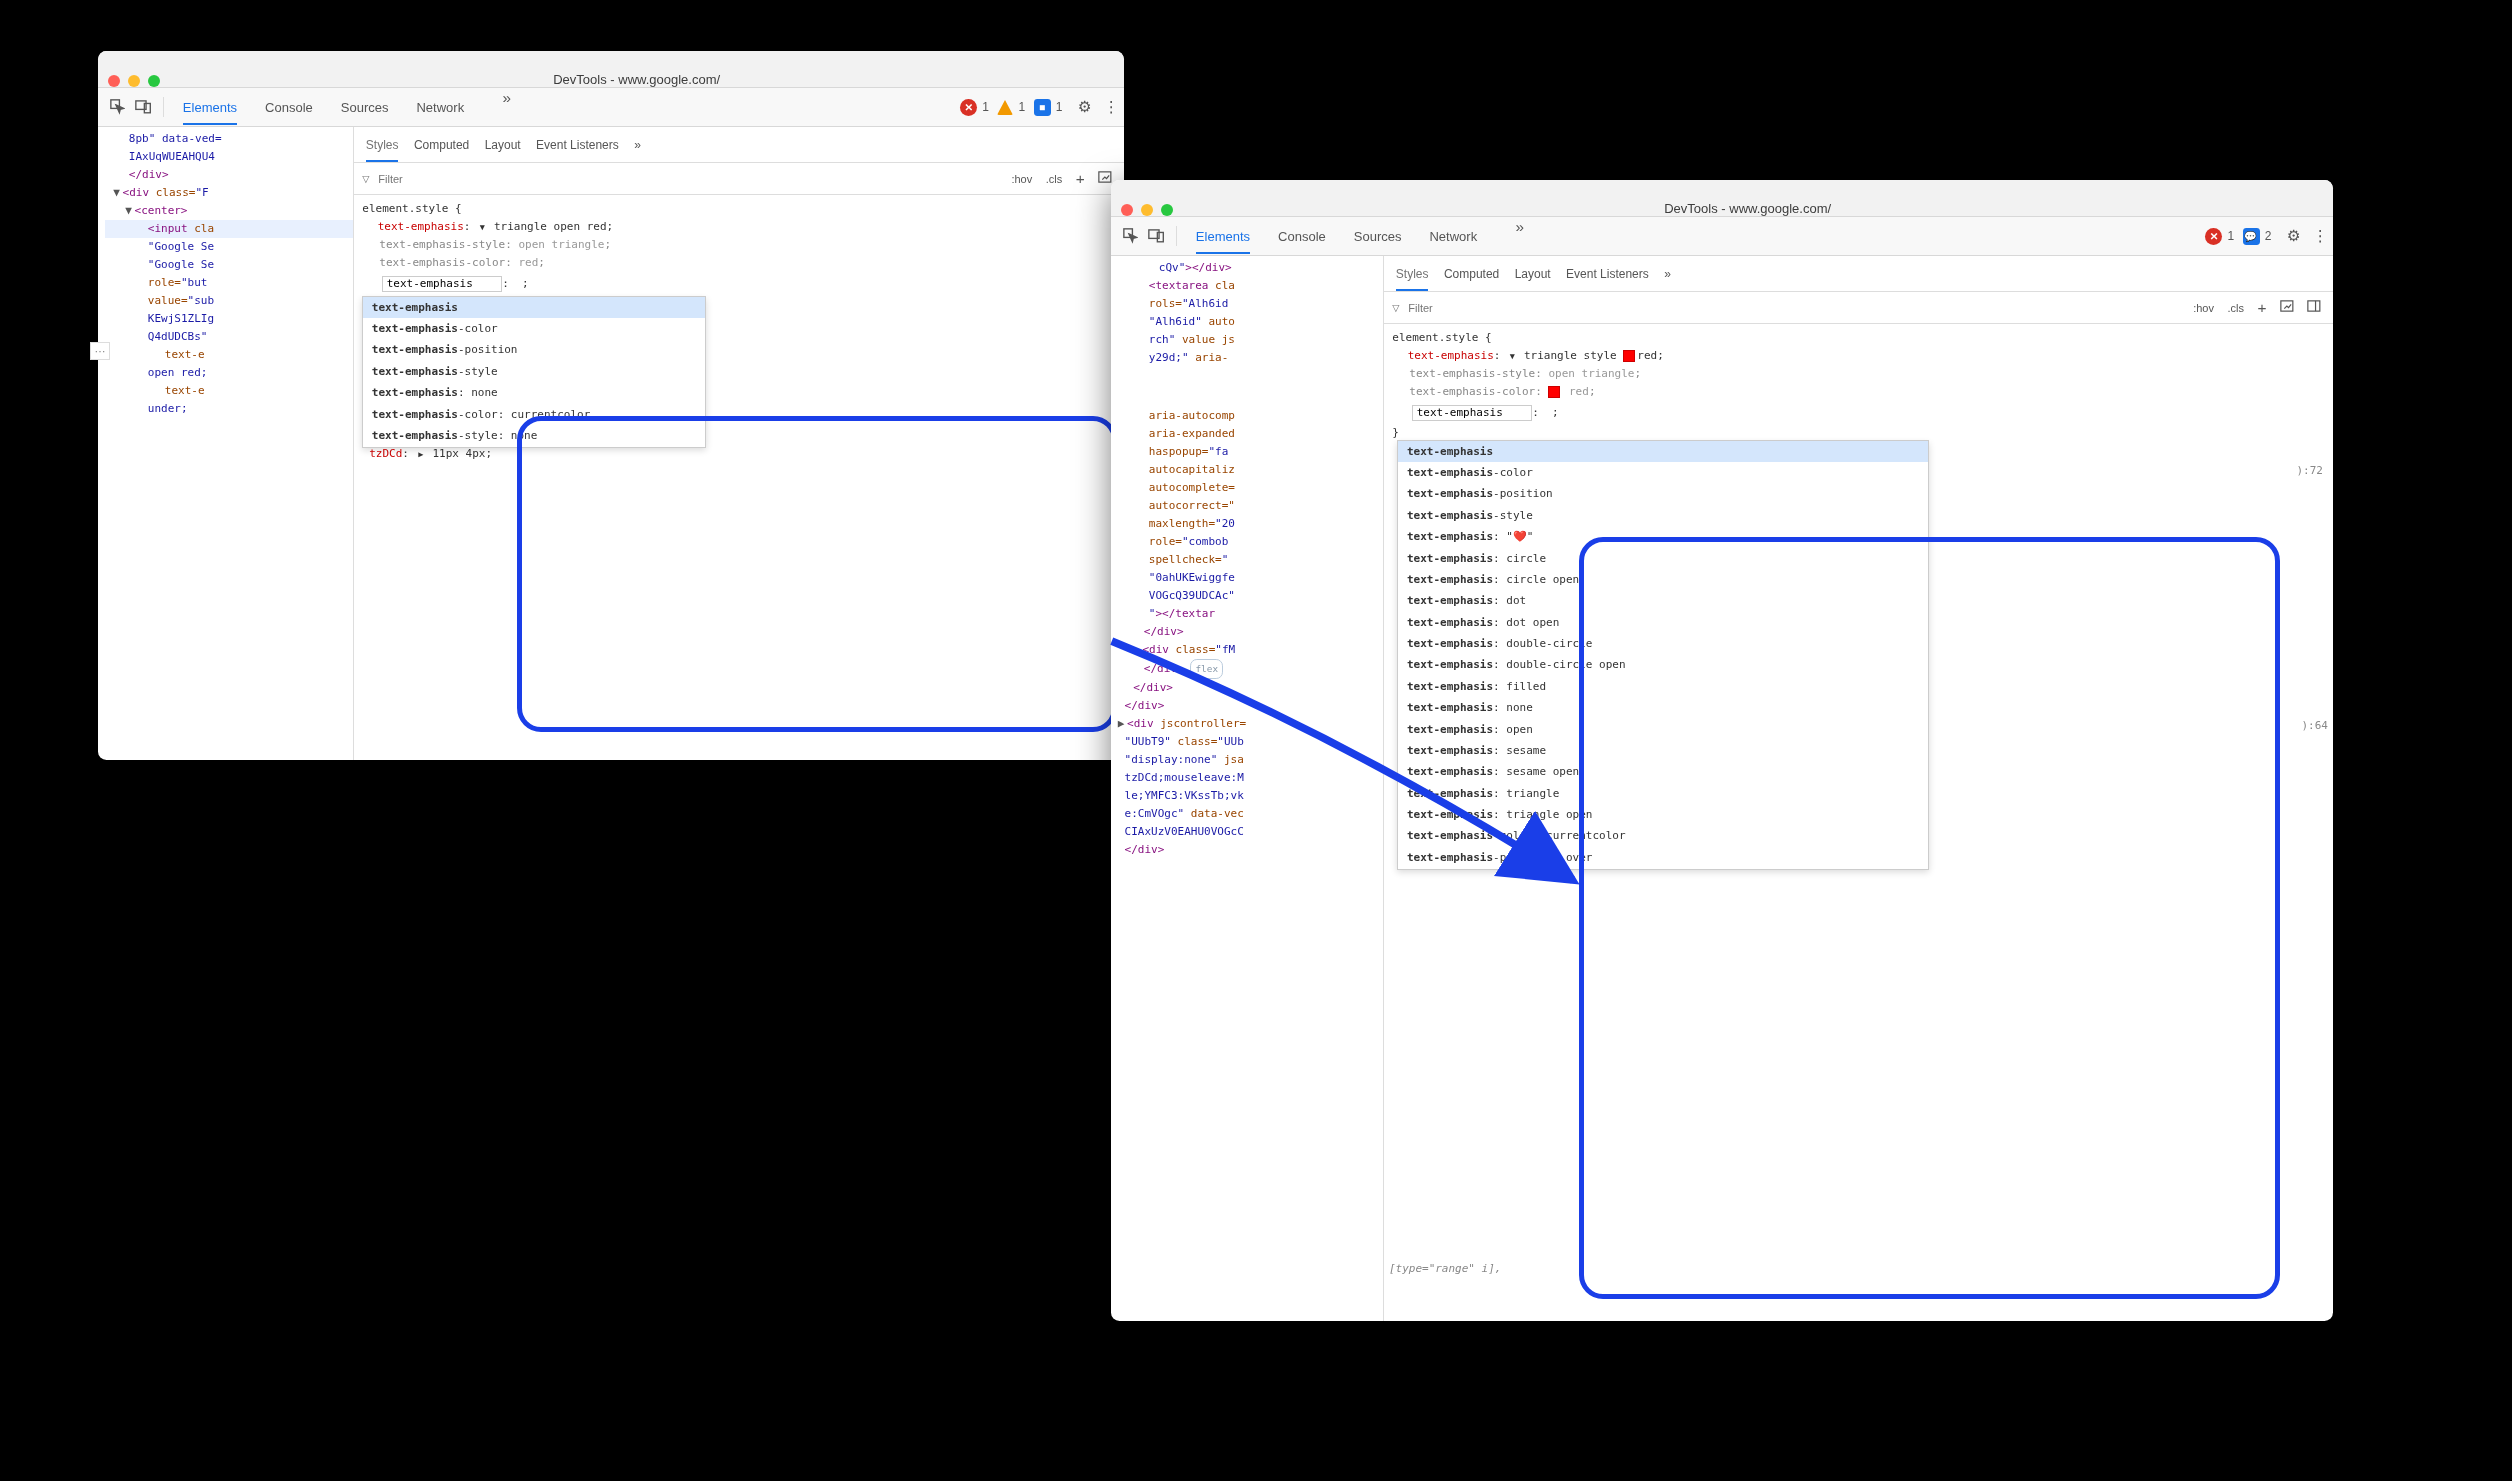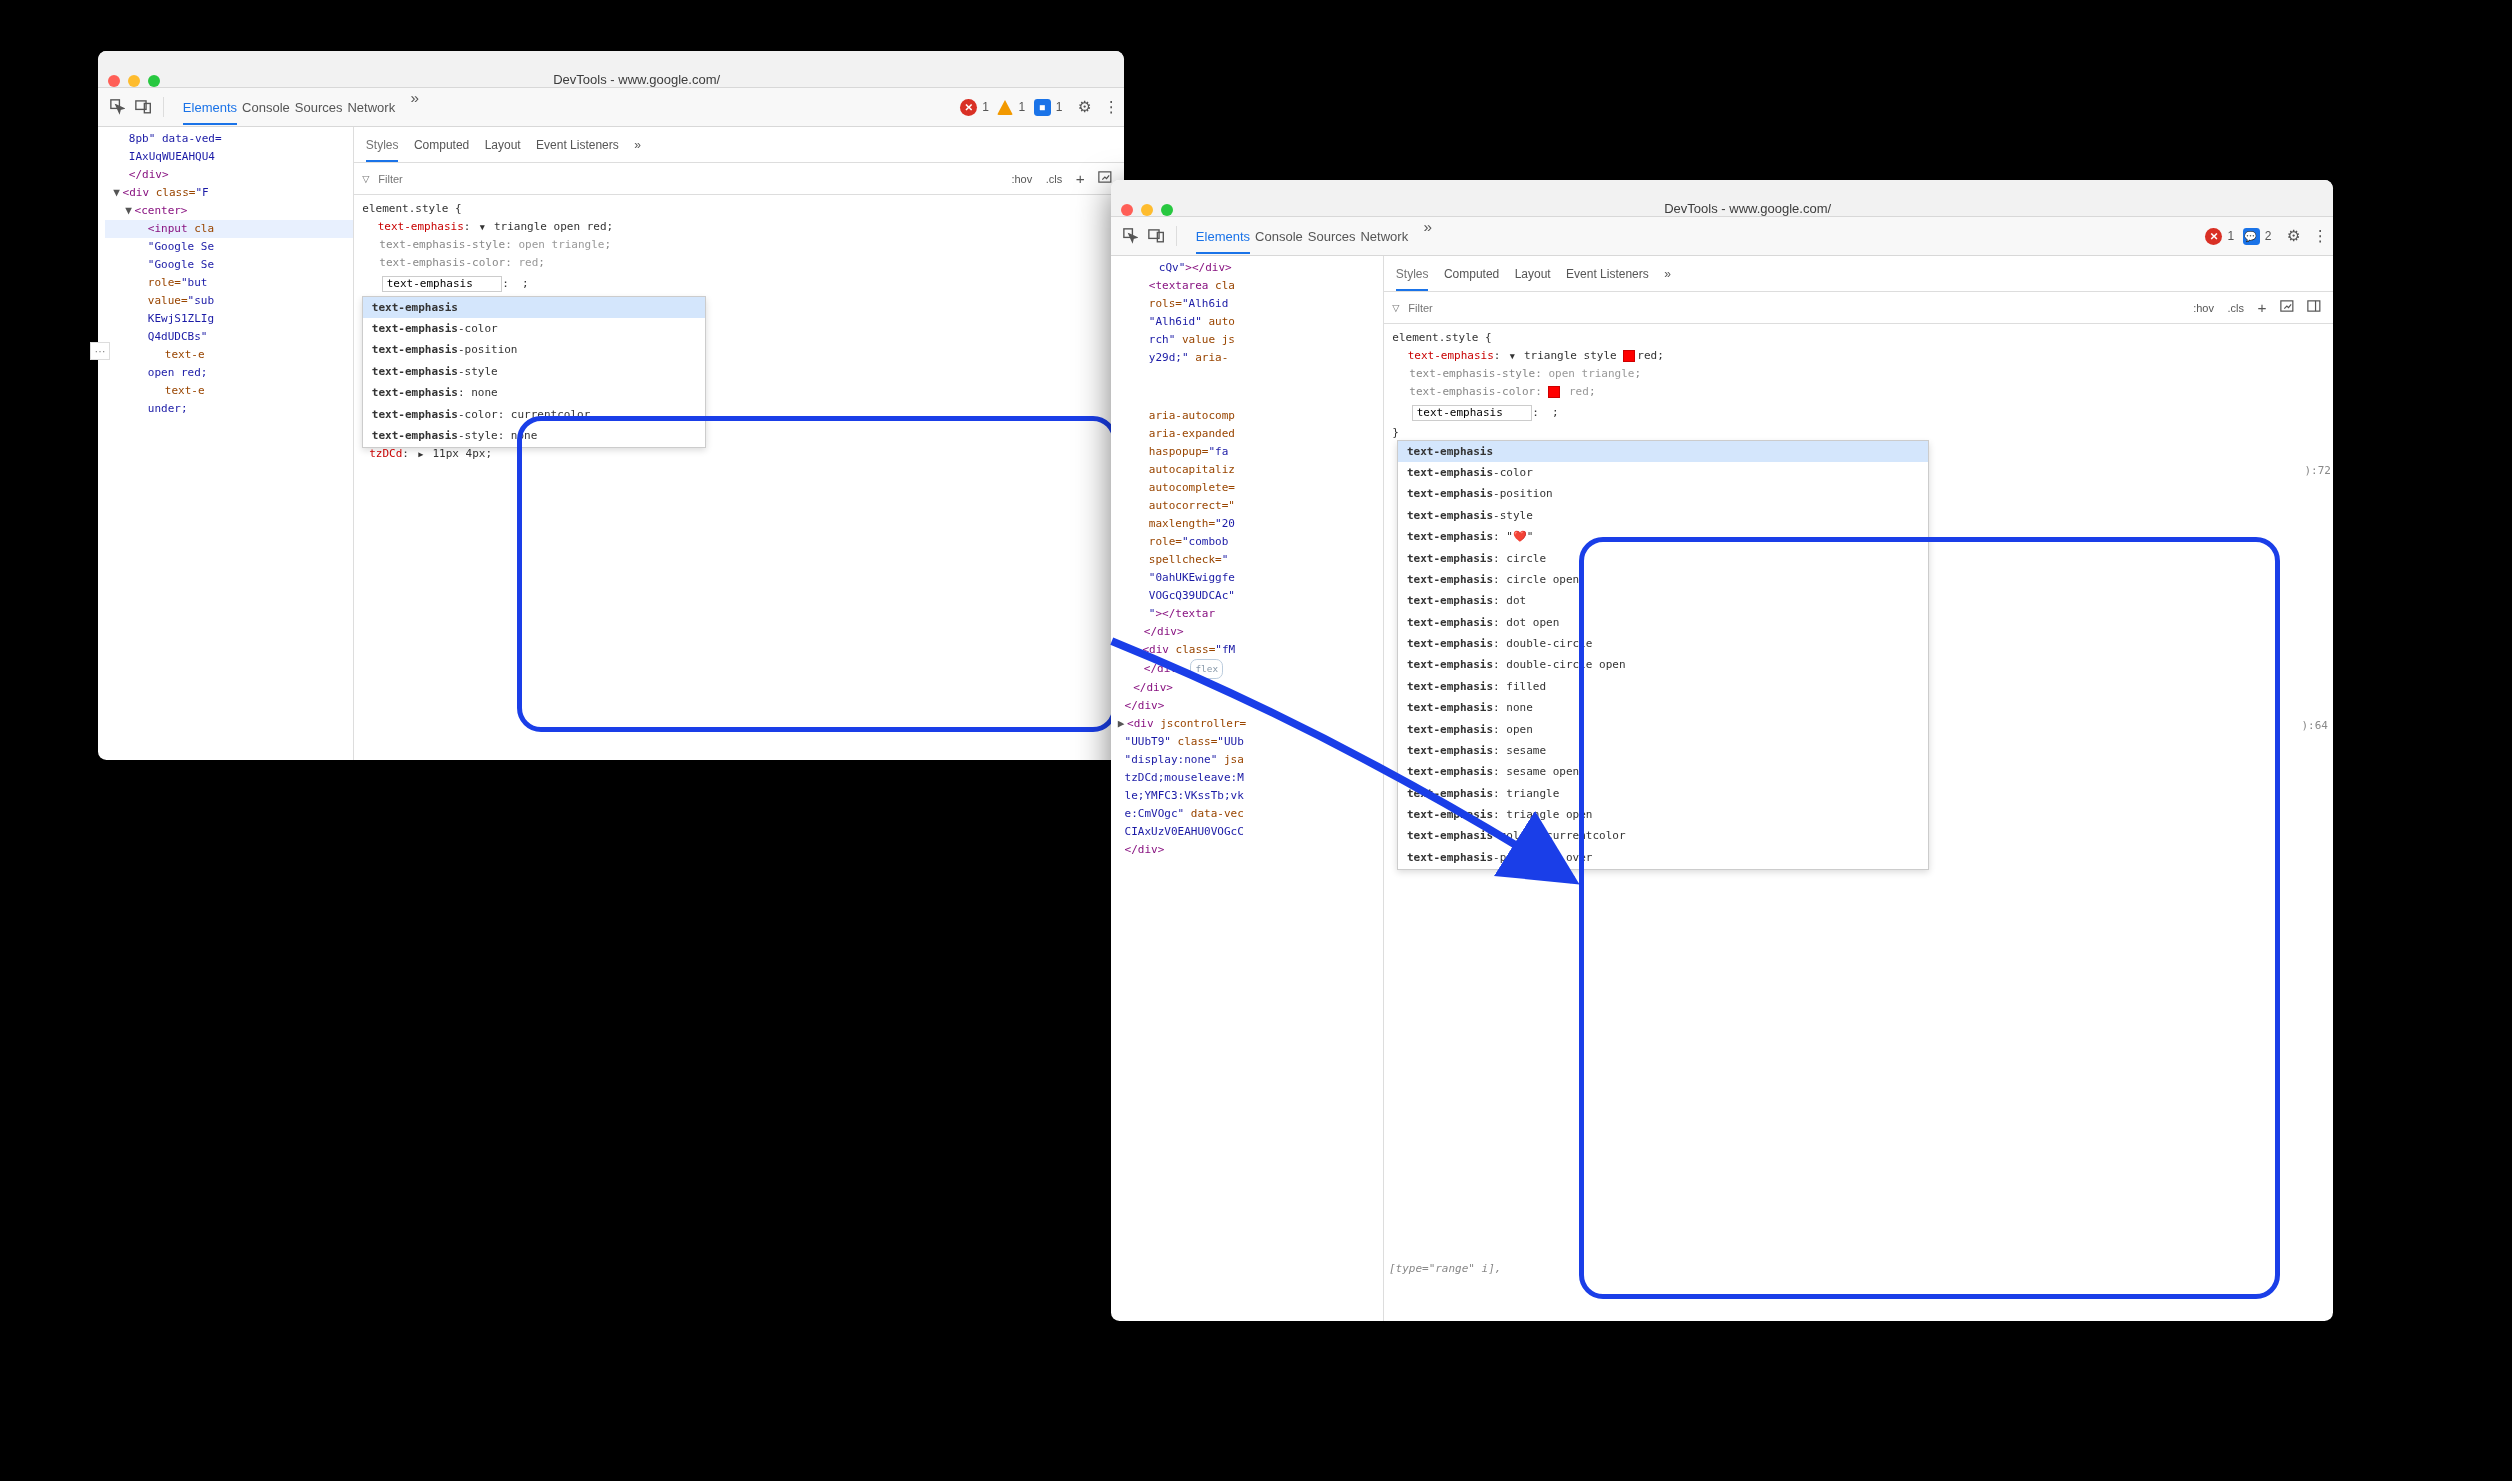--- a/index.html
+++ b/index.html
@@ -38,21 +38,21 @@
 .toolbar {
   height: 38px;
   border-bottom: 0.9px solid #d8d8d8;
   background: #f8f8f8;
   display: flex;
   align-items: center;
   padding: 0 6.8px;
 }
 .tb-icon { width: 19px; height: 19px; display: flex; align-items: center; justify-content: center; margin: 0 3.4px; color: #555; }
 .tb-sep { width: 0.9px; height: 20.5px; background: #ddd; margin: 0 6.8px; }
-.tabs { display: flex; gap: 5px; margin-left: 12px; font-size: 13px; }
+.tabs { display: flex; gap: 28px; margin-left: 12px; font-size: 13px; }
 .tab { color: #555; padding: 10.3px 0; white-space: nowrap; cursor: pointer; }
 .tab.active { color: #1a73e8; border-bottom: 2.6px solid #1a73e8; padding-bottom: 7.7px; }
 .more { color: #555; font-size: 15.4px; margin-left: 10.3px; }
 .tb-right { margin-left: auto; display: flex; align-items: center; gap: 5.1px; }
 .badge { display:inline-flex; align-items:center; justify-content:center; width:17px; height:17px; border-radius:50%; color:#fff; font-size:10.3px; font-weight:600; }
 .badge.err { background:#d93025; }
 .badge.warn { width:0;height:0;border-left:8.5px solid transparent;border-right:8.5px solid transparent;border-bottom:15.4px solid #f29900;border-radius:1.7px;}
 .badge.msg { background:#1a73e8; border-radius:3.4px; }
 .cnt { font-size:12px; color:#555; margin-right:3.4px; }
 .gear { font-size:15.4px; color:#555; margin:0 6.8px; }
@@ -328,21 +328,21 @@
             <div class="ac-item"><b>text-emphasis</b>: none</div>
             <div class="ac-item"><b>text-emphasis</b>: open</div>
             <div class="ac-item"><b>text-emphasis</b>: sesame</div>
             <div class="ac-item"><b>text-emphasis</b>: sesame open</div>
             <div class="ac-item"><b>text-emphasis</b>: triangle</div>
             <div class="ac-item"><b>text-emphasis</b>: triangle open</div>
             <div class="ac-item"><b>text-emphasis</b>-color: currentcolor</div>
             <div class="ac-item"><b>text-emphasis</b>-position: over</div>
           </div>
         </div>
-        <div class="side-txt" style="position:absolute; right:2px; top:138px;">):72</div>
+        <div class="side-txt" style="position:absolute; right:10px; top:138px;">):72</div>
         <div class="side-txt" style="position:absolute; right:5.1px; top:393px;">):64</div>
         <div class="note" style="position:absolute; bottom:5.1px; left:5.1px;">[type="range" i],</div>
       </div>
     </div>
   </div>
 
 </div>
 
 <div class="highlight-box" style="left:1579px; top:537px; width:691px; height:752px;"></div>
 

